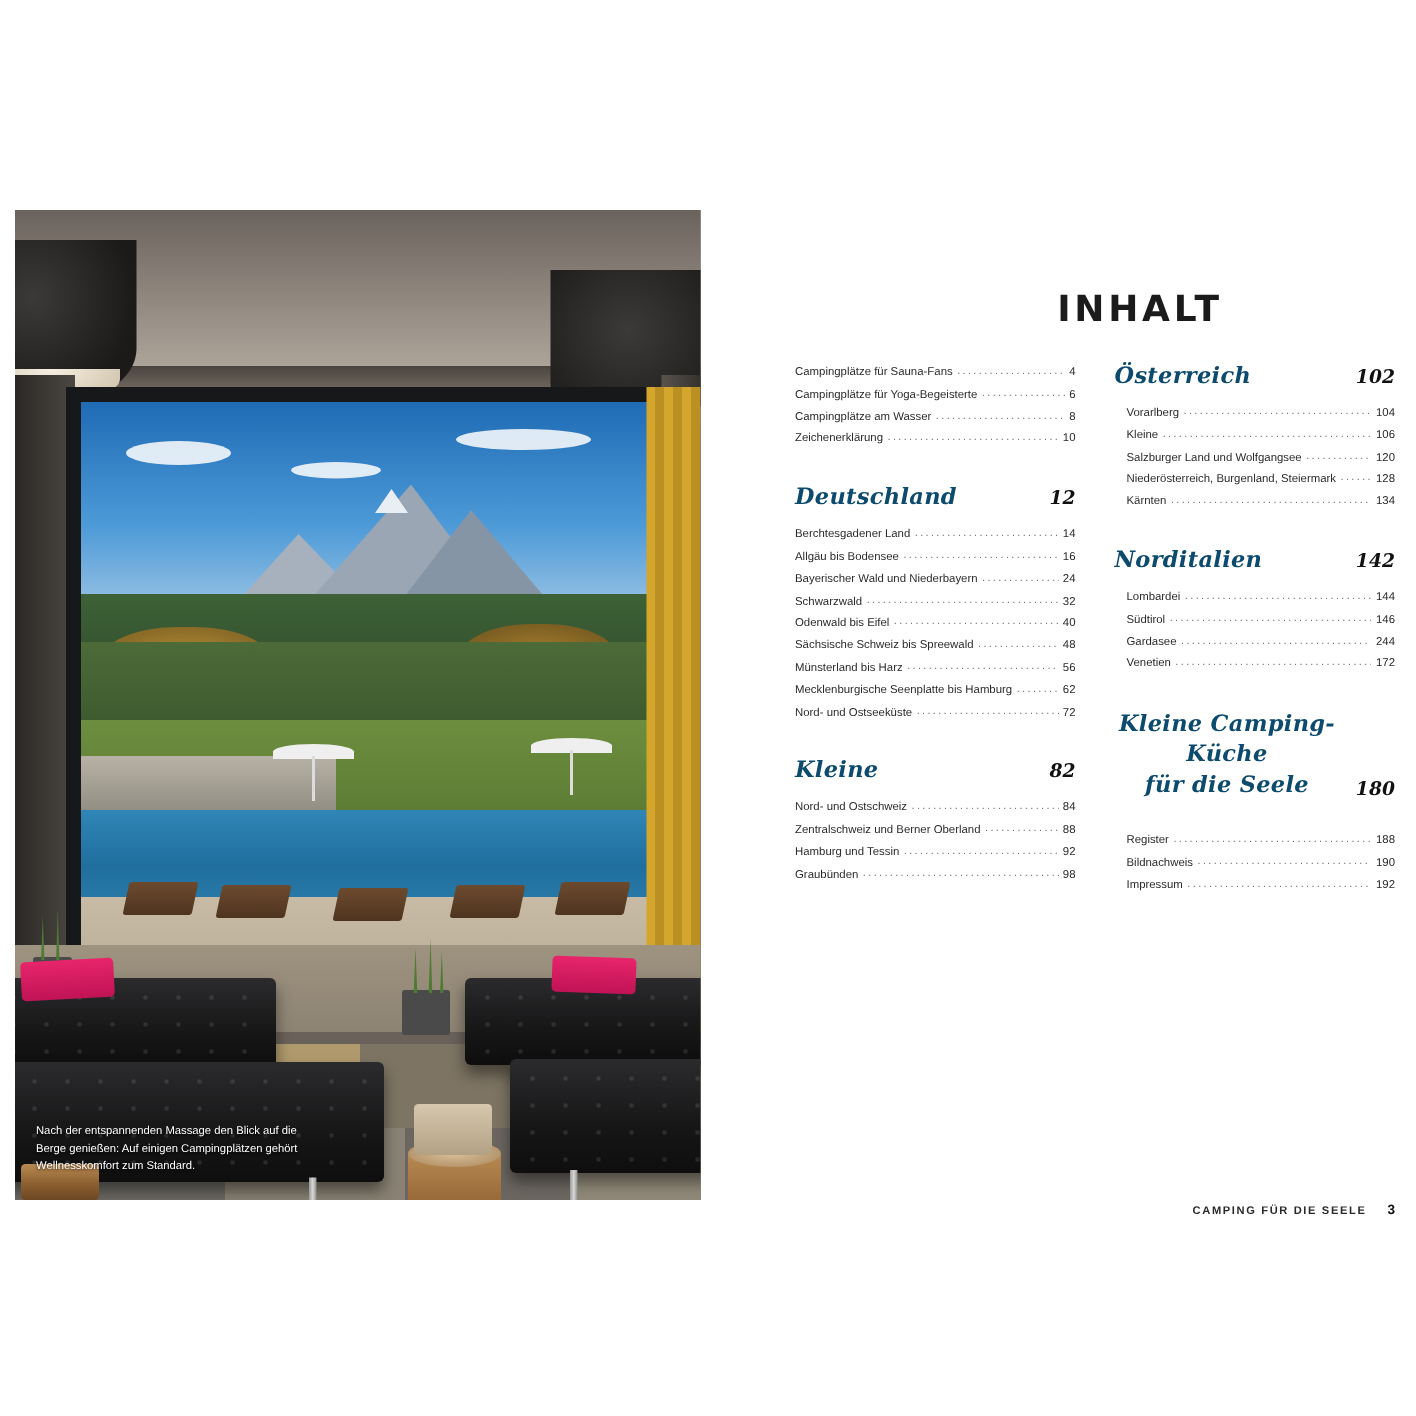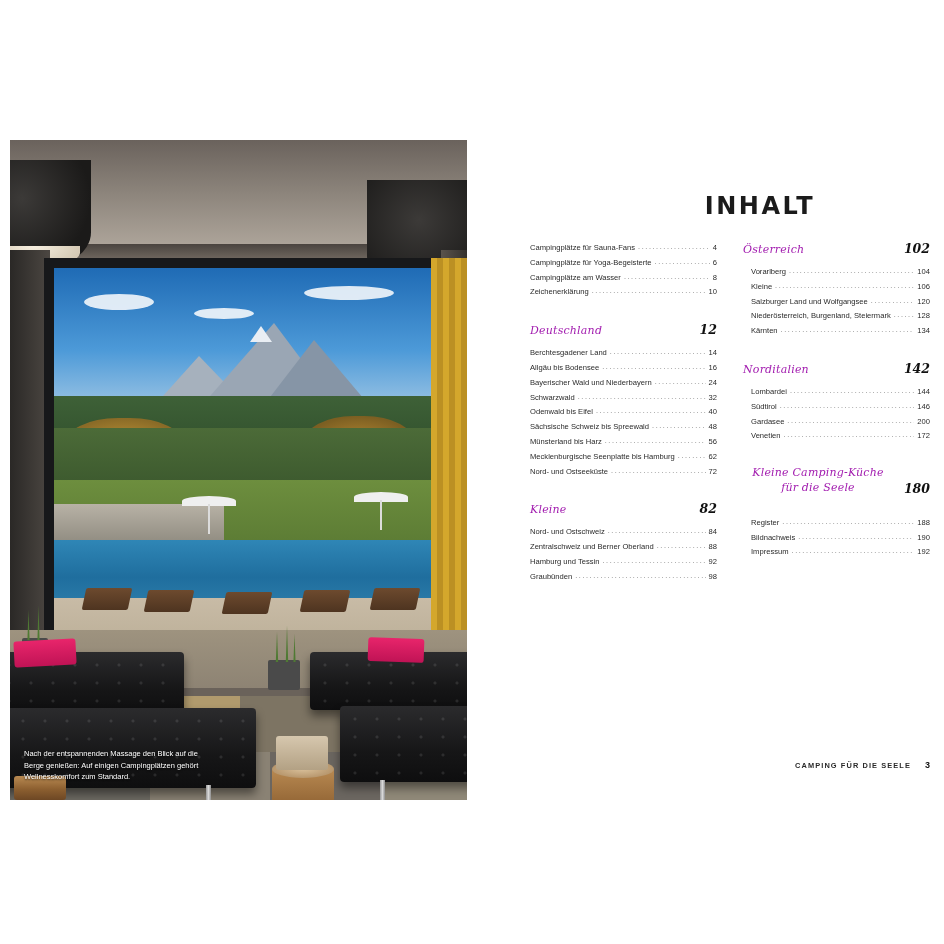--- a/index.html
+++ b/index.html
@@ -250,23 +250,23 @@
 
   .section-head {
     display: flex;
     align-items: baseline;
     justify-content: space-between;
     margin: 22px 0 9px 0;
   }
   .section-head .sh-title {
     font-family: "DejaVu Serif", serif;
     font-style: italic;
-    font-weight: 400;
-    font-size: 11px;
-    color: #a21caf;
+    font-weight: 700;
+    font-size: 15px;
+    color: #0c4a6e;
     letter-spacing: .2px;
   }
   .section-head .sh-page {
     font-family: "DejaVu Serif", serif;
     font-style: italic;
     font-weight: 700;
     font-size: 12.5px;
     color: #111;
   }
   .section-head.multiline {
@@ -305,21 +305,21 @@
   }
   .entry .e-page { flex: 0 0 auto; }
 
   .entry.indent .e-label { padding-left: 8px; }
 
   .plain-list { margin-top: 20px; }
 
   .footer {
     position: absolute;
     left: 500px;
-    top: 760px;
+    top: 801px;
     width: 430px;
     display: flex;
     justify-content: flex-end;
     align-items: baseline;
     gap: 14px;
     padding-right: 0;
   }
   .footer .f-text {
     font-size: 7.4px;
     letter-spacing: 1.1px;
@@ -587,21 +587,21 @@
             <span class="e-page">144</span>
           </div>
           <div class="entry indent">
             <span class="e-label">Südtirol</span>
             <span class="e-dots">................................................</span>
             <span class="e-page">146</span>
           </div>
           <div class="entry indent">
             <span class="e-label">Gardasee</span>
             <span class="e-dots">................................................</span>
-            <span class="e-page">200</span>
+            <span class="e-page">244</span>
           </div>
           <div class="entry indent">
             <span class="e-label">Venetien</span>
             <span class="e-dots">................................................</span>
             <span class="e-page">172</span>
           </div>
         </div>
 
         <div class="section-head multiline">
           <span class="sh-title">Kleine Camping-Küche</span>

